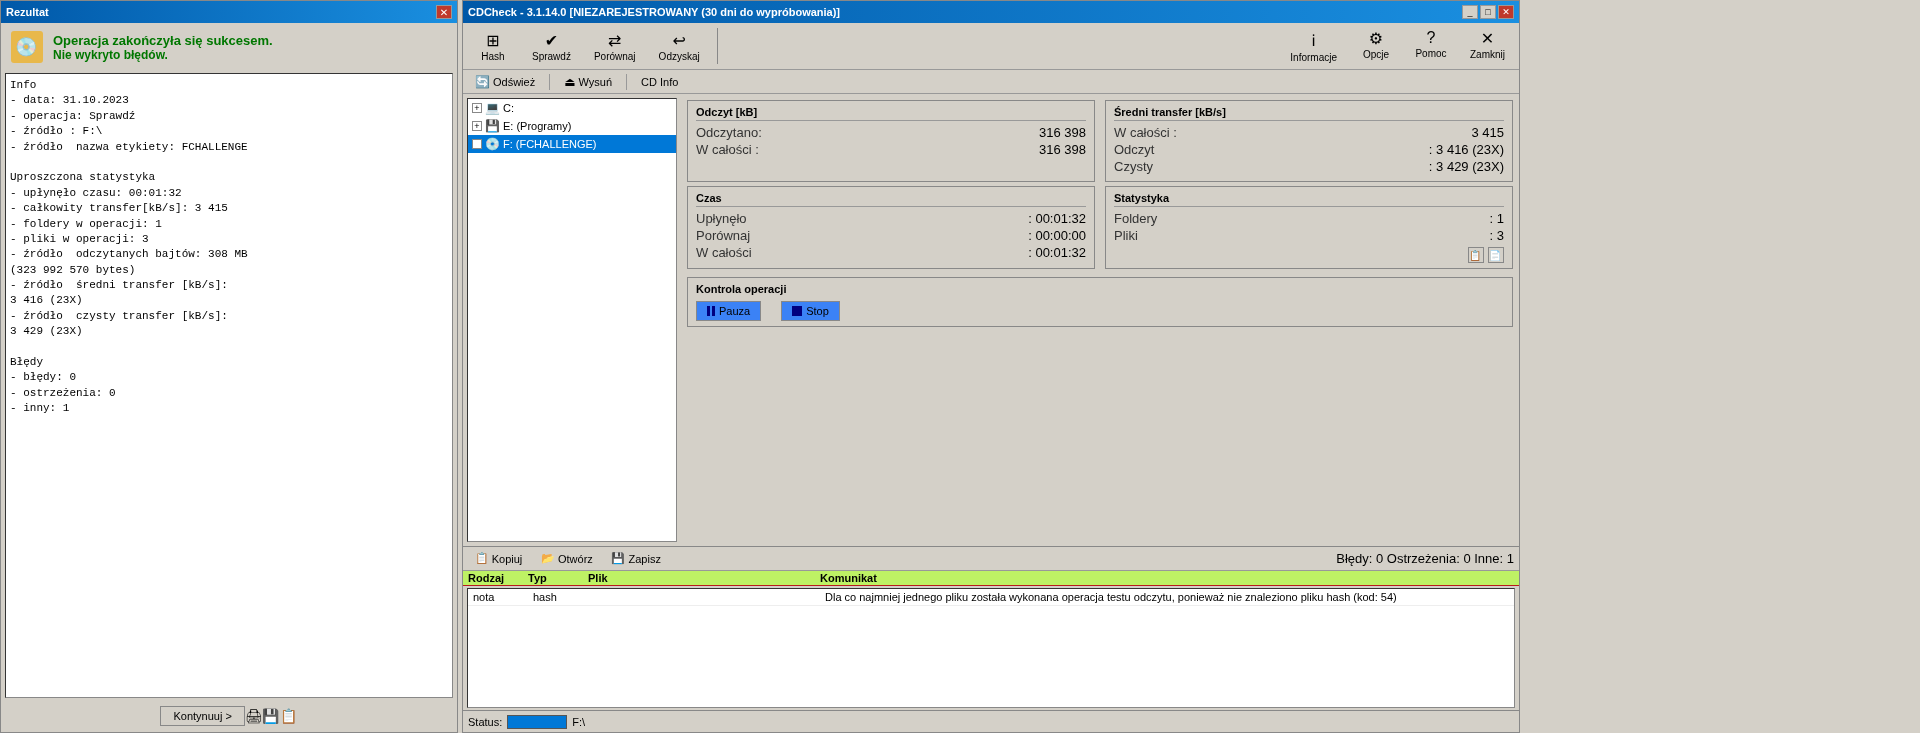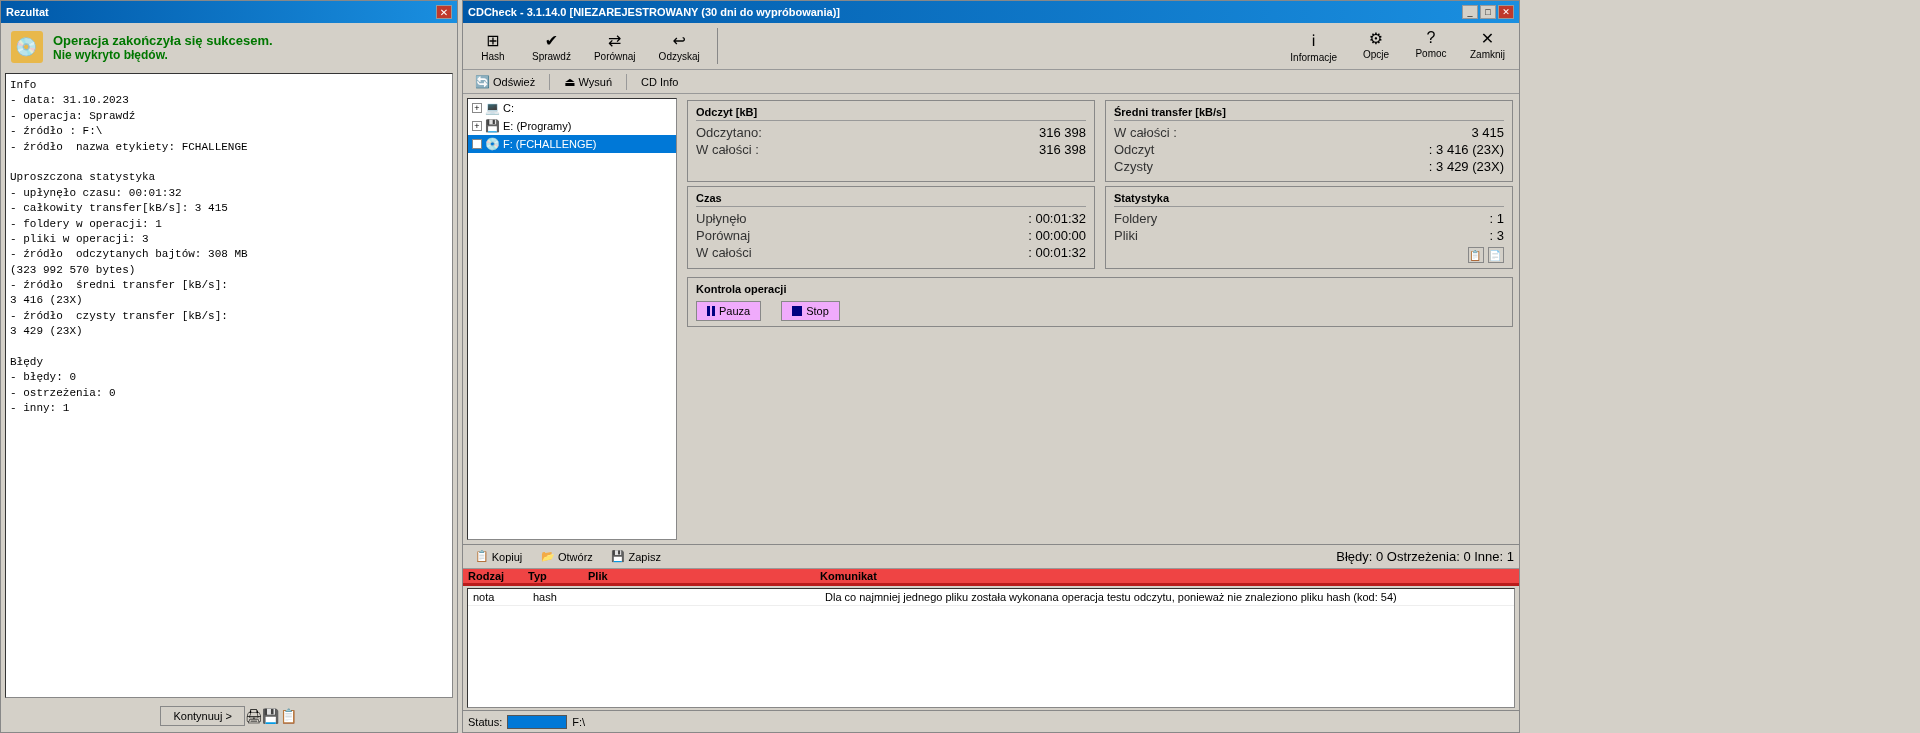--- a/index.html
+++ b/index.html
@@ -273,21 +273,21 @@
     }
     .control-btns {
       display: flex;
       gap: 20px;
       align-items: center;
     }
     .ctrl-btn {
       display: flex; align-items: center; gap: 4px;
       padding: 3px 10px;
       border: 1px solid #888;
-      background: #f0abfc;
+      background: #3b82f6;
       cursor: pointer;
       font-size: 11px;
     }
     .ctrl-btn-icon {
       width: 10px; height: 10px;
       background: #000080;
       display: inline-block;
     }
     .ctrl-btn-icon.stop-icon {
       background: #000080;
@@ -320,22 +320,22 @@
       cursor: pointer;
       border: 1px solid transparent;
       font-size: 11px;
     }
     .msg-status {
       margin-left: auto;
       font-size: 13px;
     }
     .msg-table-header {
       display: flex;
-      background: #ef4444;
-      border-bottom: 3px solid #b91c1c;
+      background: #bef264;
+      border-bottom: 1px solid #b91c1c;
       font-size: 11px;
       font-weight: bold;
       padding: 1px 5px;
     }
     .msg-col-rodzaj { width: 60px; }
     .msg-col-typ { width: 60px; }
     .msg-col-plik { width: 200px; }
     .msg-col-komunikat { flex: 1; padding-left: 32px; }
     .msg-table-row {
       display: flex;

